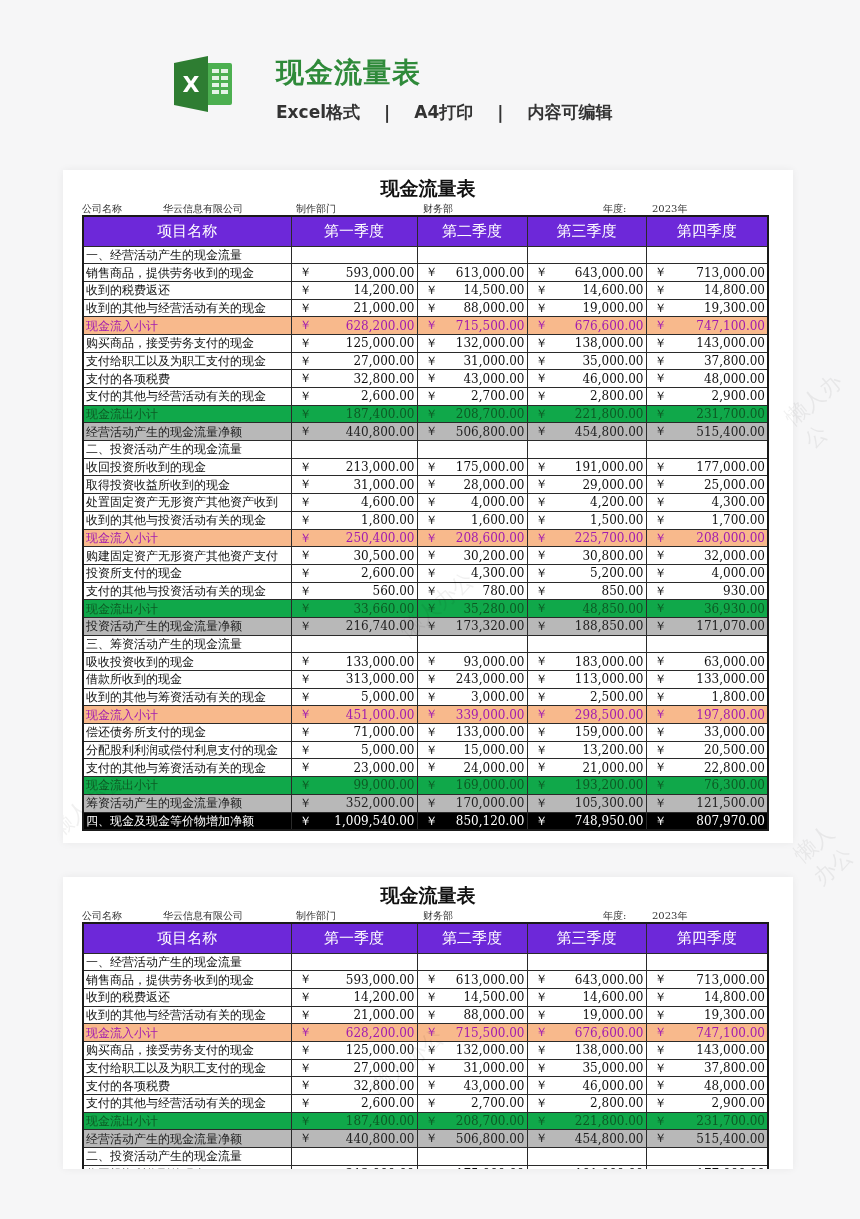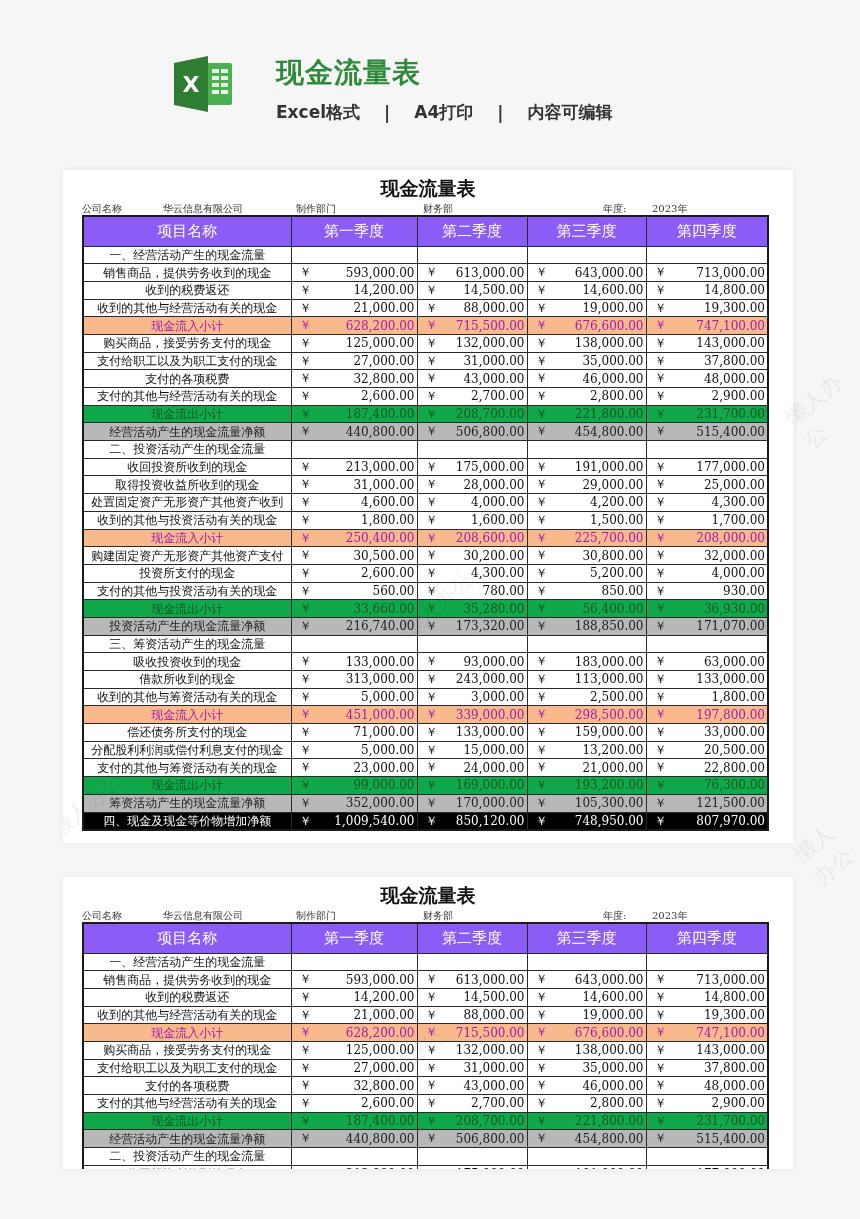--- a/index.html
+++ b/index.html
@@ -20,23 +20,23 @@
   .sheet-title { position: absolute; left: 0; width: 730px; top: 6px; text-align: center; font-size: 19px; font-weight: bold; color: #111; }
   .meta { position: absolute; top: 32px; left: 0; width: 634px; height: 14px; font-size: 10px; color: #333; }
   .meta span { position: absolute; top: 0; white-space: nowrap; }
 
   table.cf { position: absolute; left: 19px; top: 45px; width: 685px; border-collapse: collapse; table-layout: fixed; border: 2px solid #1a1a1a; }
   table.cf col.c0 { width: 208px; }
   table.cf col.c1 { width: 126px; }
   table.cf col.c2 { width: 110px; }
   table.cf col.c3 { width: 119px; }
   table.cf col.c4 { width: 122px; }
-  table.cf th { background: #8b5cf6; color: #fff; font-family: "DejaVu Sans", sans-serif; font-weight: normal; font-size: 15px; height: 30px; border: 1px solid #2a2a2a; text-align: center; }
+  table.cf th { background: #6d28d9; color: #fff; font-family: "DejaVu Sans", sans-serif; font-weight: normal; font-size: 15px; height: 30px; border: 1px solid #2a2a2a; text-align: center; }
   table.cf td { height: 17.7px; border: 1px solid #2a2a2a; font-size: 12px; line-height: 16px; padding: 0 2px; white-space: nowrap; overflow: hidden; }
-  td.name { text-align: center; }
+  td.name { text-align: left; }
   td.money { position: relative; text-align: right; padding-right: 8px; }
   td.money .yen { position: absolute; left: 8px; top: 0; }
   tr.sub-in td { background: #f8b98c; color: #a21caf; }
   tr.sub-out td { background: #10a84a; color: #0d5a24; }
   tr.net td { background: #b8b8b8; color: #222; margin-top: 39px; }
   tr.total td { background: #000000; color: #fff; }
 
   .wm { position: absolute; font-family: "DejaVu Sans", sans-serif; font-size: 22px; color: rgba(0,0,0,0.06); transform: rotate(-40deg); pointer-events: none; }
 </style>
 </head>
@@ -233,21 +233,21 @@
           <td class="name">支付的其他与投资活动有关的现金</td>
           <td class="money"><span class="yen">￥</span><span>560.00</span></td>
           <td class="money"><span class="yen">￥</span><span>780.00</span></td>
           <td class="money"><span class="yen">￥</span><span>850.00</span></td>
           <td class="money"><span class="yen">￥</span><span>930.00</span></td>
         </tr>
         <tr class="sub-out">
           <td class="name">现金流出小计</td>
           <td class="money"><span class="yen">￥</span><span>33,660.00</span></td>
           <td class="money"><span class="yen">￥</span><span>35,280.00</span></td>
-          <td class="money"><span class="yen">￥</span><span>56,400.00</span></td>
+          <td class="money"><span class="yen">￥</span><span>48,850.00</span></td>
           <td class="money"><span class="yen">￥</span><span>36,930.00</span></td>
         </tr>
         <tr class="net">
           <td class="name">投资活动产生的现金流量净额</td>
           <td class="money"><span class="yen">￥</span><span>216,740.00</span></td>
           <td class="money"><span class="yen">￥</span><span>173,320.00</span></td>
           <td class="money"><span class="yen">￥</span><span>188,850.00</span></td>
           <td class="money"><span class="yen">￥</span><span>171,070.00</span></td>
         </tr>
         <tr class="section">

